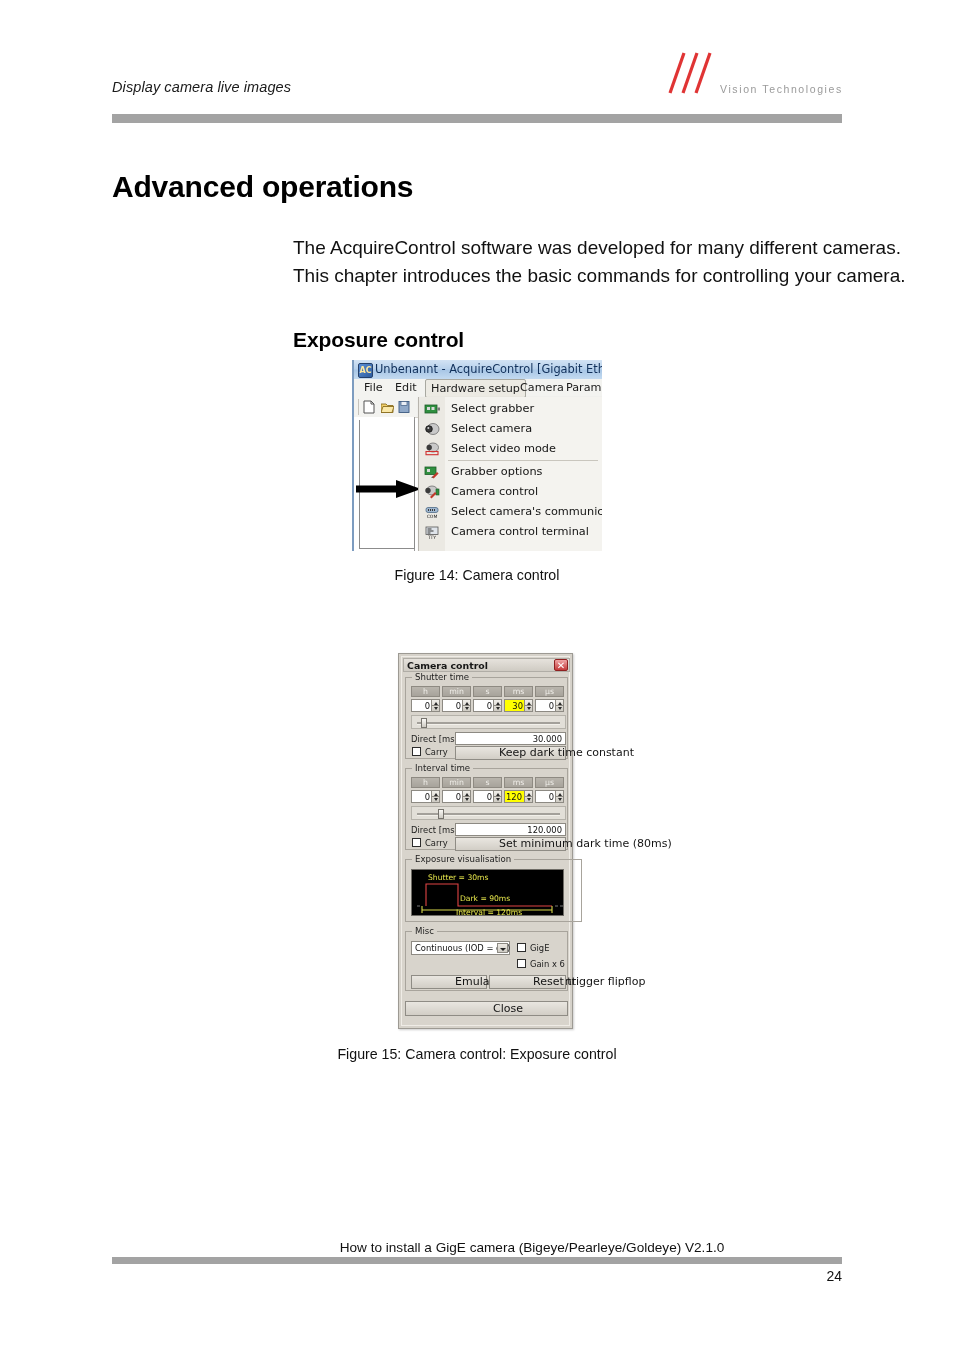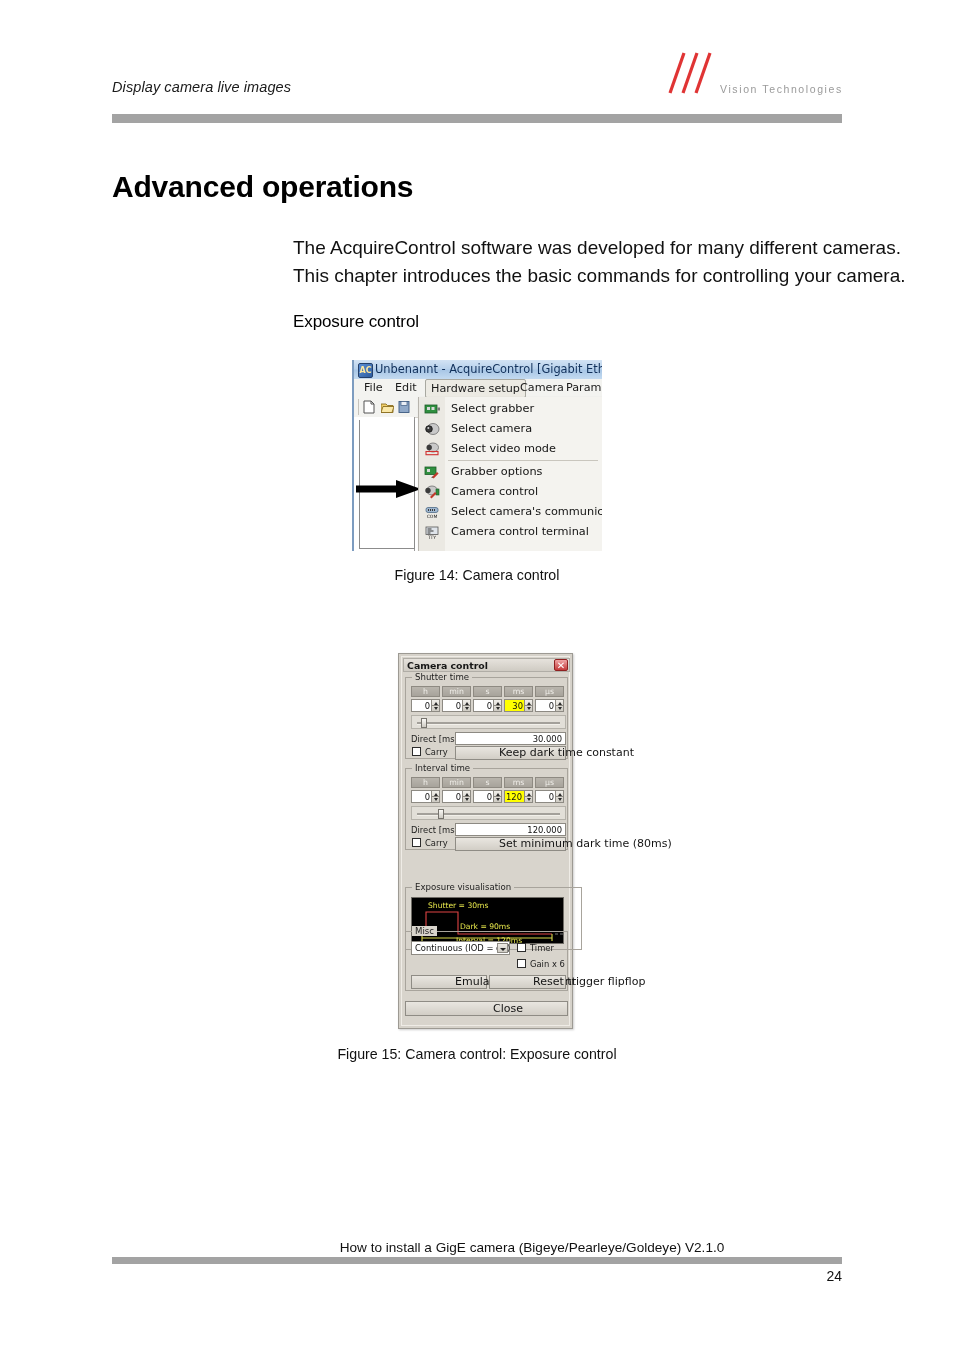--- a/index.html
+++ b/index.html
@@ -39,22 +39,22 @@
   .h1{
     position:absolute;left:112px;top:170px;
     font-size:30px;font-weight:bold;color:#000;letter-spacing:-.2px;
   }
   .para{
     position:absolute;left:293px;font-size:19px;color:#111;white-space:nowrap;
   }
   .para1{top:237px;}
   .para2{top:265px;}
   .h2{
-    position:absolute;left:293px;top:312px;
-    font-size:17px;font-weight:normal;color:#000;letter-spacing:-.1px;
+    position:absolute;left:293px;top:328px;
+    font-size:21px;font-weight:bold;color:#000;letter-spacing:-.1px;
   }
   .caption{
     position:absolute;font-size:14.2px;color:#111;white-space:nowrap;text-align:center;
   }
   .cap14{left:0;right:0;top:567px;}
   .cap15{left:0;right:0;top:1046px;}
   .cap14 span,.cap15 span{display:inline-block;}
 
   .footer-line{
     position:absolute;left:0;right:0;top:1240px;
@@ -509,21 +509,21 @@
       <div class="dir-label" style="left:5px;top:56px">Direct [ms]</div>
       <div class="dir-box" style="left:49px;top:54px;width:111px">
         <div class="dir-val">120.000</div>
       </div>
 
       <div class="chk" style="left:6px;top:69px"></div>
       <div class="chk-lbl" style="left:19px;top:69px">Carry</div>
       <div class="btn" style="left:49px;top:68px;width:111px">Set minimum dark time (80ms)</div>
     </div>
 
-    <div class="grp" style="left:6px;top:205px;width:177px;height:63px;margin-top:28px;">
+    <div class="grp" style="left:6px;top:205px;width:177px;height:63px;">
       <div class="grp-lgd">Exposure visualisation</div>
       <div class="viz" style="top:9px;width:153px;height:47px;">
         <svg viewBox="0 0 153 47" style="position:absolute;left:0;top:0;width:153px;height:47px">
           <path d="M14 36 L14 14 L46 14 L46 36 L140 36" fill="none" stroke="#e04444" stroke-width="1.1"></path>
           <path d="M10 40 L140 40" stroke="#d8d84a" stroke-width="1.1"></path>
           <path d="M10 36 L10 43 M140 36 L140 43" stroke="#d8d84a" stroke-width="1.1"></path>
           <path d="M143 36 h3 M148 36 h3" stroke="#777" stroke-width="1"></path>
           <path d="M5 36 h3" stroke="#777" stroke-width="1"></path>
         </svg>
         <div class="viz-txt" style="left:16px;top:3px">Shutter = 30ms</div>
@@ -534,21 +534,21 @@
 
     <div class="grp" style="left:6px;top:277px;width:163px;height:60px;">
       <div class="grp-lgd">Misc</div>
 
       <div class="sel" style="left:5px;top:9px;width:99px">
         <div class="sel-txt">Continuous (IOD = off)</div>
         <div class="sel-arrow"></div>
       </div>
 
       <div class="chk" style="left:111px;top:11px"></div>
-      <div class="chk-lbl" style="left:124px;top:11px">Timer</div>
+      <div class="chk-lbl" style="left:124px;top:11px">GigE</div>
 
       <div class="chk" style="left:111px;top:27px"></div>
       <div class="chk-lbl" style="left:124px;top:27px">Gain x 6</div>
 
       <div class="btn" style="left:5px;top:43px;width:76px">Emulate trigger event</div>
       <div class="btn" style="left:83px;top:43px;width:77px">Reset trigger flipflop</div>
     </div>
 
     <div class="btn" style="left:6px;top:347px;width:163px;height:15px;line-height:13px">Close</div>
   </div>

